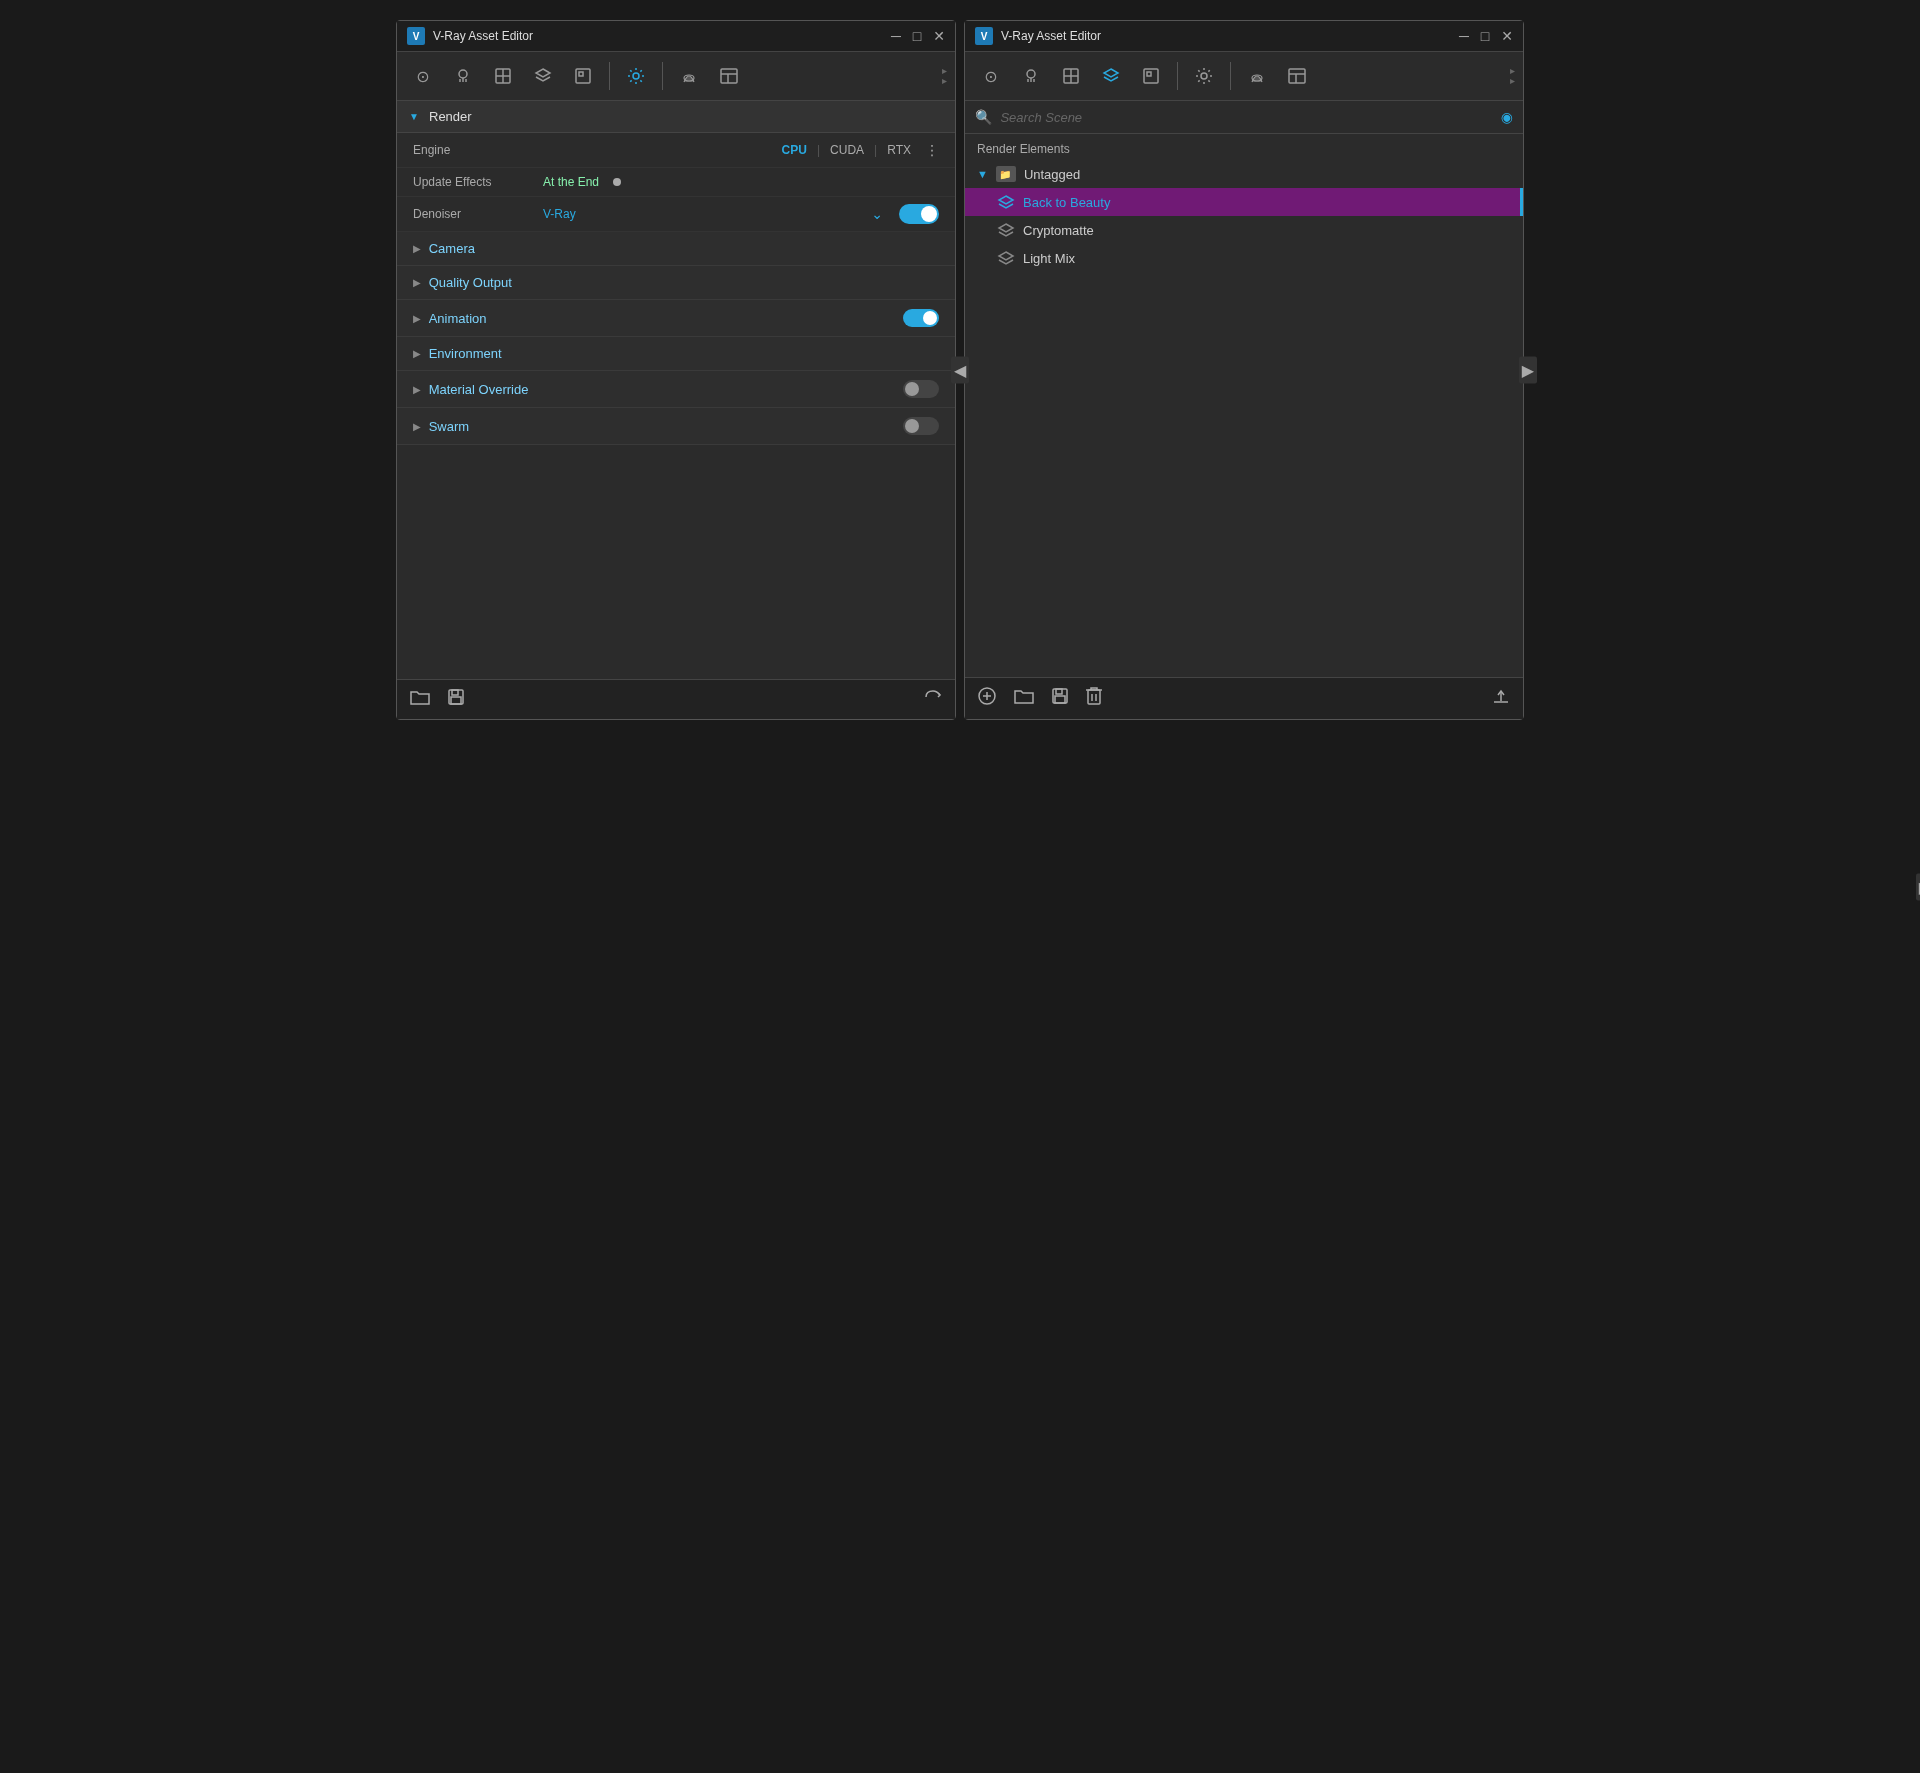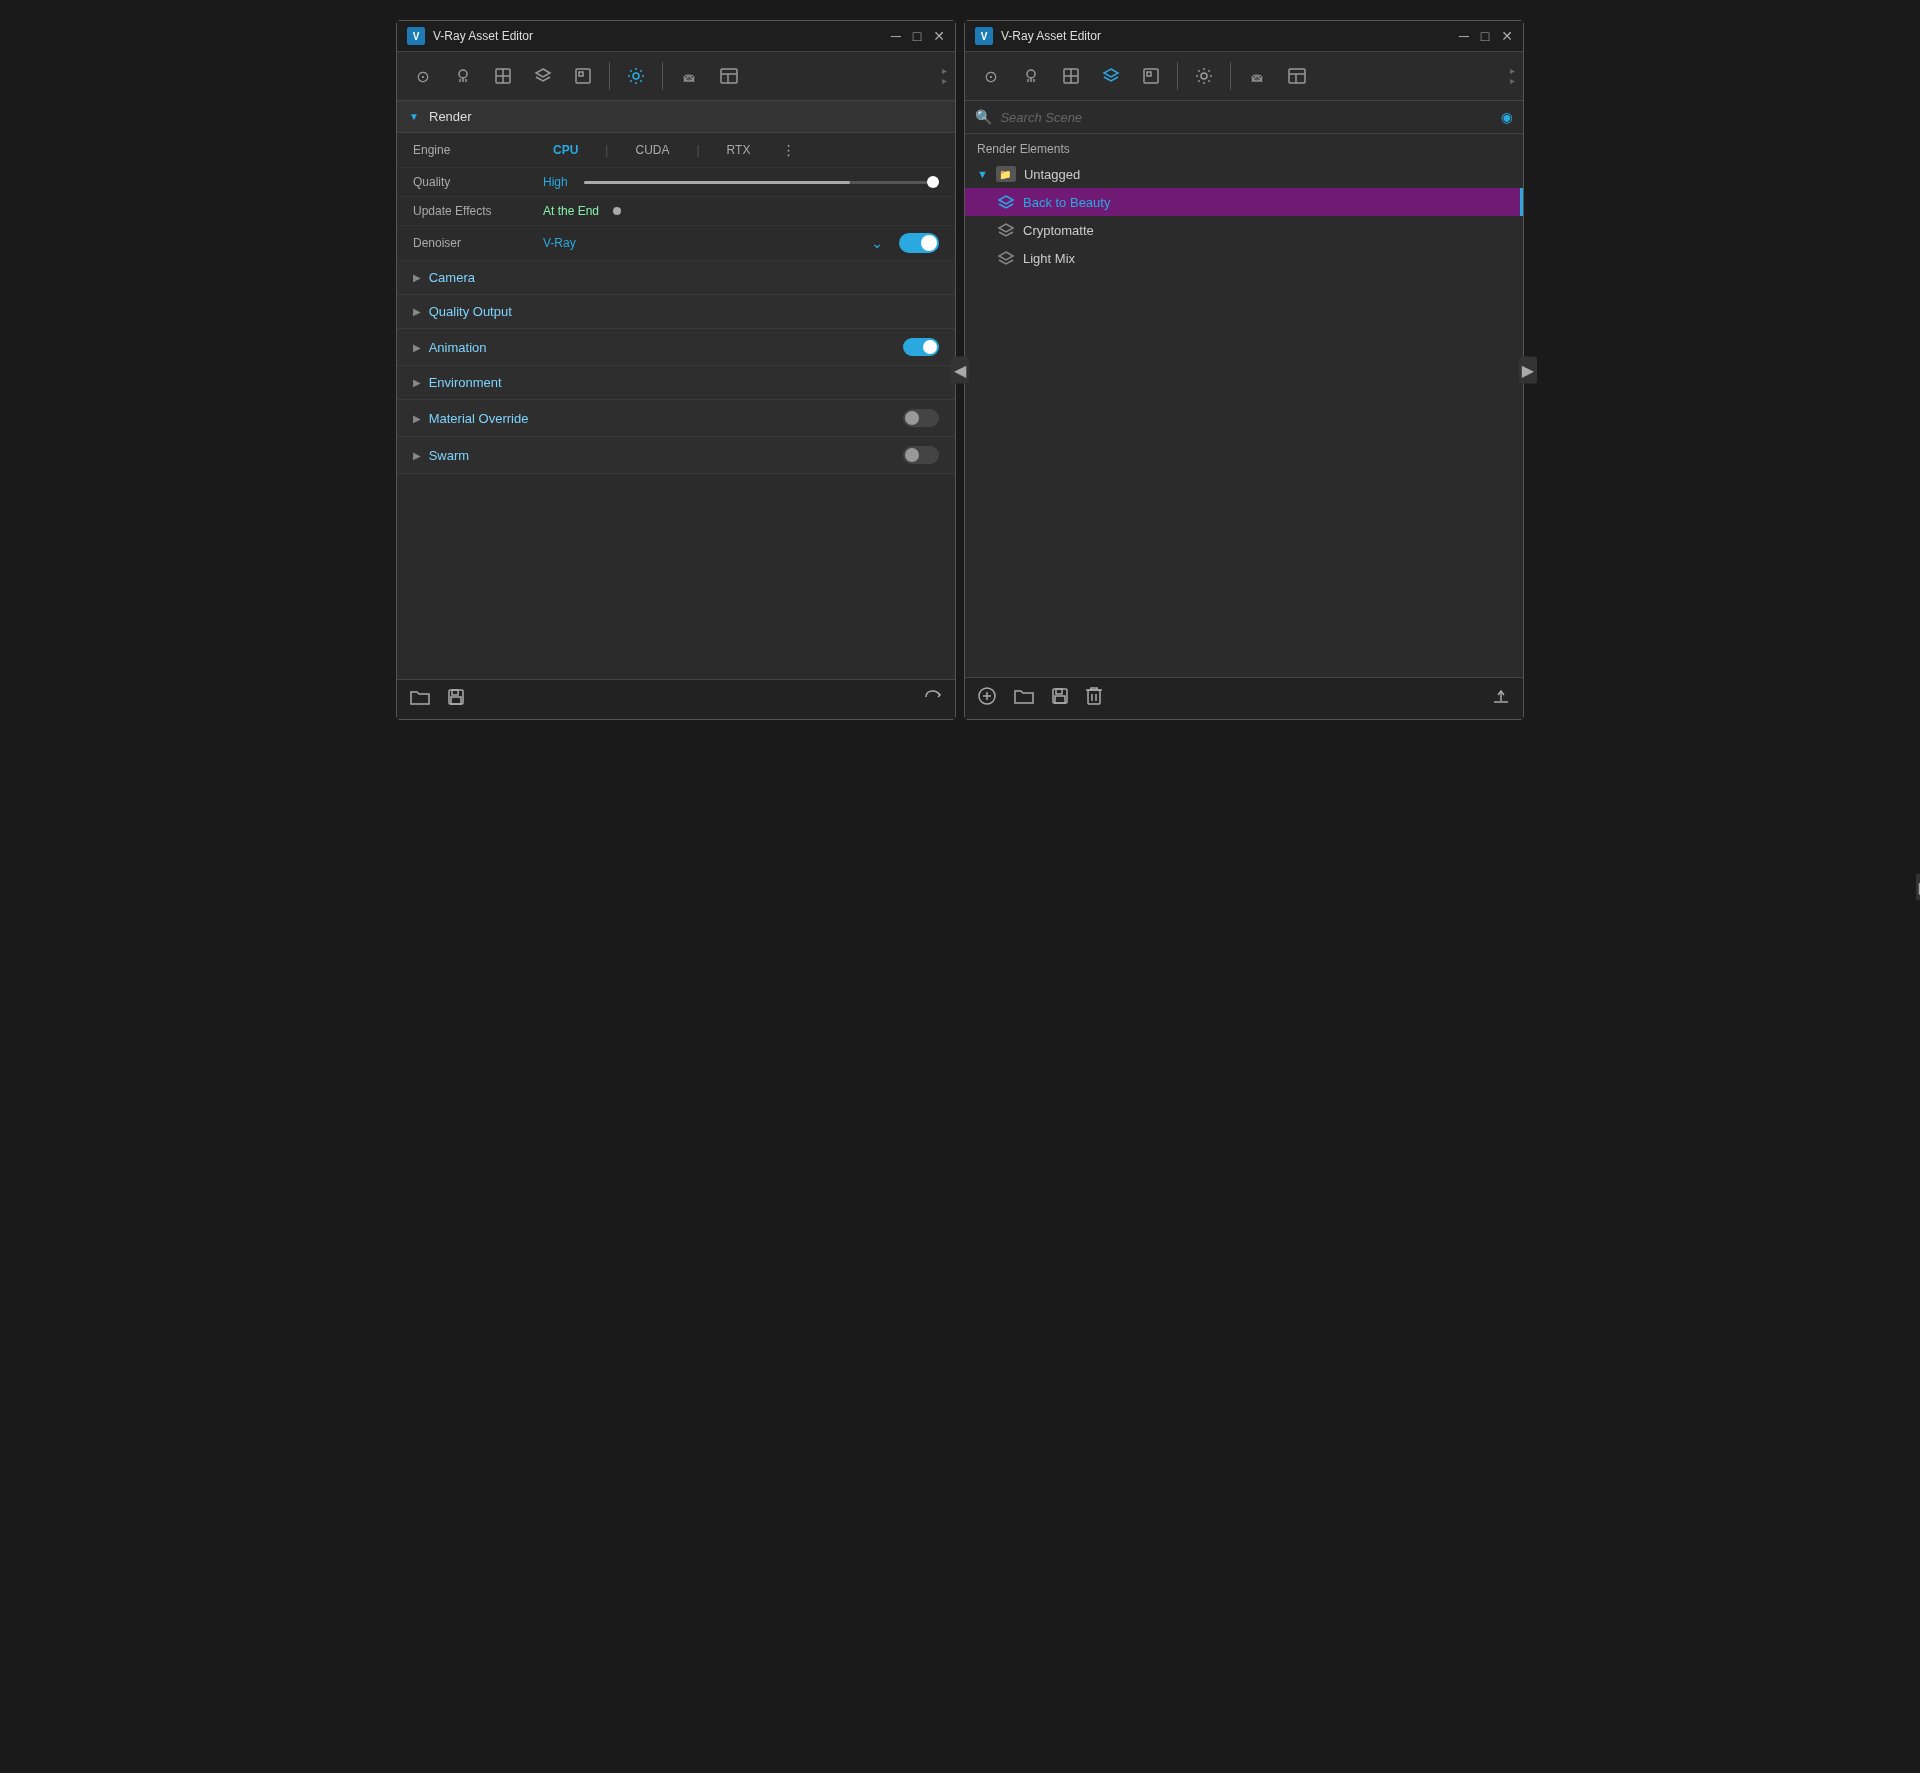--- a/index.html
+++ b/index.html
@@ -152,23 +152,23 @@
       flex: 1;
       display: flex;
       align-items: center;
       gap: 8px;
     }
 
     
     .engine-options {
       display: flex;
       align-items: center;
-      gap: 17px;
+      gap: 0;
       flex: 1;
-      justify-content: flex-start;
+      justify-content: flex-end;
     }
 
     .engine-btn {
       padding: 3px 10px;
       background: none;
       border: none;
       color: #aaa;
       cursor: pointer;
       font-size: 12px;
     }
@@ -450,30 +450,20 @@
           <button class="engine-btn active">CPU</button>
           <span class="engine-divider">|</span>
           <button class="engine-btn">CUDA</button>
           <span class="engine-divider">|</span>
           <button class="engine-btn">RTX</button>
           <span class="engine-more">⋮</span>
         </div>
       </div>
 
 
-      <div class="prop-row">
-        <span class="prop-label">Quality</span>
-        <div class="prop-value">
-          <span class="quality-label">High</span>
-          <div class="slider-track">
-            <div class="slider-fill" style="width:75%;"></div>
-            <div class="slider-thumb"></div>
-          </div>
-        </div>
-      </div>
 
       <div class="prop-row">
         <span class="prop-label">Update Effects</span>
         <div class="prop-value">
           <span class="effect-value">At the End</span>
           <div class="effect-dot"></div>
         </div>
       </div>
 
       <div class="prop-row">

